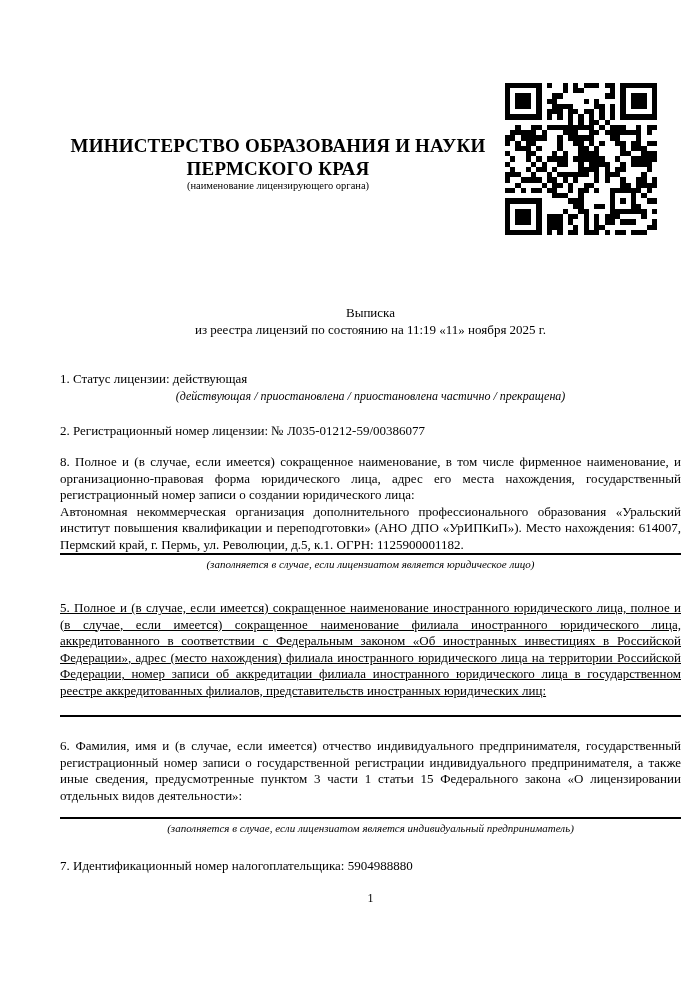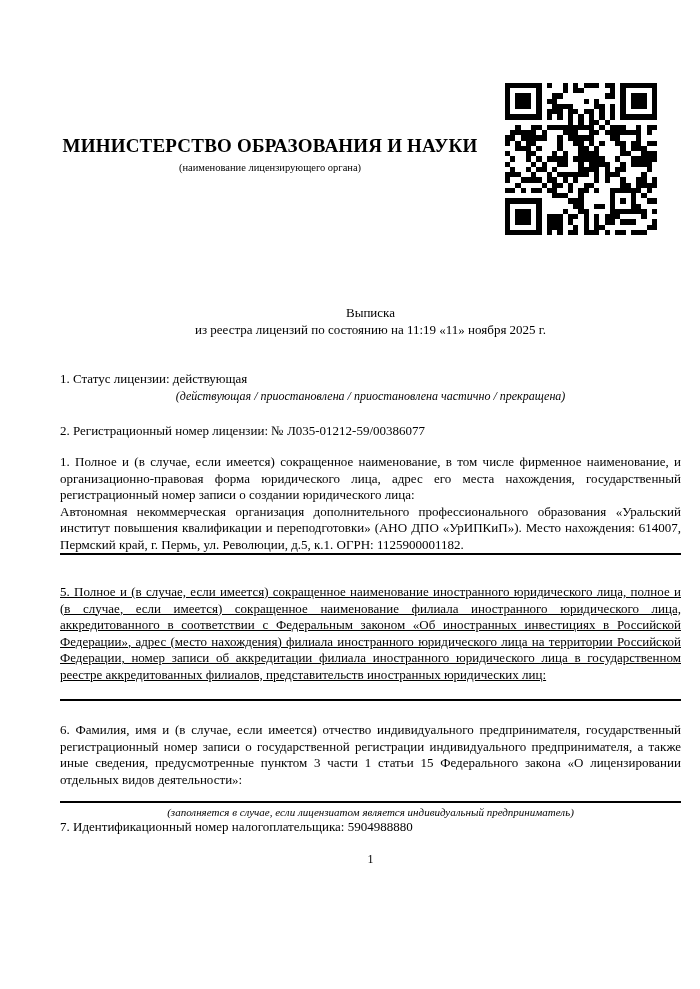--- a/index.html
+++ b/index.html
@@ -18,35 +18,34 @@
     line-height: 16.5px;
     overflow: hidden;
   }
   
   .header-area {
     position: relative;
     height: 235px;
   }
   .ministry {
     position: absolute;
-    left: 52px;
+    left: 60px;
     top: 134px;
     width: 436px;
     text-align: center;
   }
   .ministry-name {
     font-size: 19px;
     line-height: 23px;
     font-weight: bold;
     letter-spacing: 0.2px;
   }
   .ministry-caption {
     font-size: 10.5px;
     line-height: 12px;
-    margin-top: 5px;
   }
   .qr {
     position: absolute;
     left: 505px;
     top: 83px;
     width: 152px;
     height: 152px;
     fill: #000000;
   }
   
@@ -70,21 +69,21 @@
   .note-status {
     font-size: 12px;
     line-height: 14px;
     margin-top: 1px;
   }
   .item-2 { margin-top: 20px; }
   .item-3 { margin-top: 17px; }
   .item-4 { margin-top: 15px; }
   .item-5 { margin-top: 29px; text-decoration: underline; }
   .item-6 { margin-top: 21px; }
-  .item-7 { }
+  .item-7 { margin-top: 23px; }
   .blank-line-5 { height: 16px; }
   .blank-line-6 { height: 13px; }
   .rule {
     border: none;
     border-top: 2px solid #000000;
     margin: 0;
     height: 0;
   }
   .page-number {
     margin-top: 16px;
@@ -94,20 +93,21 @@
   }
 </style>
 </head>
 <body>
 
 <div class="page">
 
   <div class="header-area">
     <div class="ministry">
       <div class="ministry-name">МИНИСТЕРСТВО ОБРАЗОВАНИЯ И НАУКИ</div>
+      <div class="ministry-name">ПЕРМСКОГО КРАЯ</div>
       <div class="ministry-caption">(наименование лицензирующего органа)</div>
     </div>
     <svg class="qr" id="qr-code" viewBox="0 0 29 29" shape-rendering="crispEdges" xmlns="http://www.w3.org/2000/svg">
         <rect x="0" y="0" width="1" height="1"></rect>
         <rect x="1" y="0" width="1" height="1"></rect>
         <rect x="2" y="0" width="1" height="1"></rect>
         <rect x="3" y="0" width="1" height="1"></rect>
         <rect x="4" y="0" width="1" height="1"></rect>
         <rect x="5" y="0" width="1" height="1"></rect>
         <rect x="6" y="0" width="1" height="1"></rect>
@@ -542,23 +542,24 @@
       <div>Выписка</div>
       <div>из реестра лицензий по состоянию на 11:19 «11» ноября 2025 г.</div>
     </div>
 
     <div class="item item-1">1. Статус лицензии: действующая</div>
     <div class="note note-status">(действующая / приостановлена / приостановлена частично / прекращена)</div>
 
     <div class="item item-2">2. Регистрационный номер лицензии: № Л035-01212-59/00386077</div>
 
 
-    <div class="item item-4 just">1. Полное и (в случае, если имеется) сокращенное наименование, в том числе фирменное наименование, и организационно-правовая форма юридического лица, адрес его места нахождения, государственный регистрационный номер записи о создании юридического лица:</div>
+    <div class="item item-4 just">8. Полное и (в случае, если имеется) сокращенное наименование, в том числе фирменное наименование, и организационно-правовая форма юридического лица, адрес его места нахождения, государственный регистрационный номер записи о создании юридического лица:</div>
     <div class="item just">Автономная некоммерческая организация дополнительного профессионального образования «Уральский институт повышения квалификации и переподготовки» (АНО ДПО «УрИПКиП»). Место нахождения: 614007, Пермский край, г. Пермь, ул. Революции, д.5, к.1. ОГРН: 1125900001182.</div>
     <hr class="rule">
+    <div class="note">(заполняется в случае, если лицензиатом является юридическое лицо)</div>
 
     <div class="item item-5 just">5. Полное и (в случае, если имеется) сокращенное наименование иностранного юридического лица, полное и (в случае, если имеется) сокращенное наименование филиала иностранного юридического лица, аккредитованного в соответствии с Федеральным законом «Об иностранных инвестициях в Российской Федерации», адрес (место нахождения) филиала иностранного юридического лица на территории Российской Федерации, номер записи об аккредитации филиала иностранного юридического лица в государственном реестре аккредитованных филиалов, представительств иностранных юридических лиц:</div>
     <div class="blank-line-5"></div>
     <hr class="rule">
 
     <div class="item item-6 just">6. Фамилия, имя и (в случае, если имеется) отчество индивидуального предпринимателя, государственный регистрационный номер записи о государственной регистрации индивидуального предпринимателя, а также иные сведения, предусмотренные пунктом 3 части 1 статьи 15 Федерального закона «О лицензировании отдельных видов деятельности»:</div>
     <div class="blank-line-6"></div>
     <hr class="rule">
     <div class="note">(заполняется в случае, если лицензиатом является индивидуальный предприниматель)</div>
 

